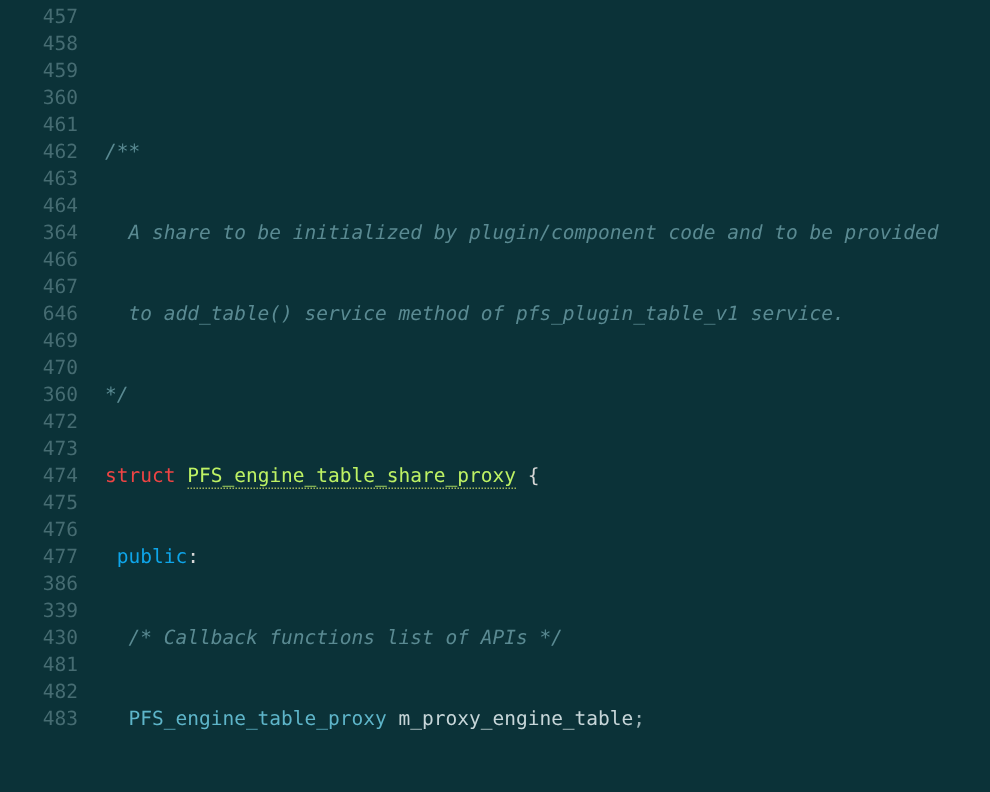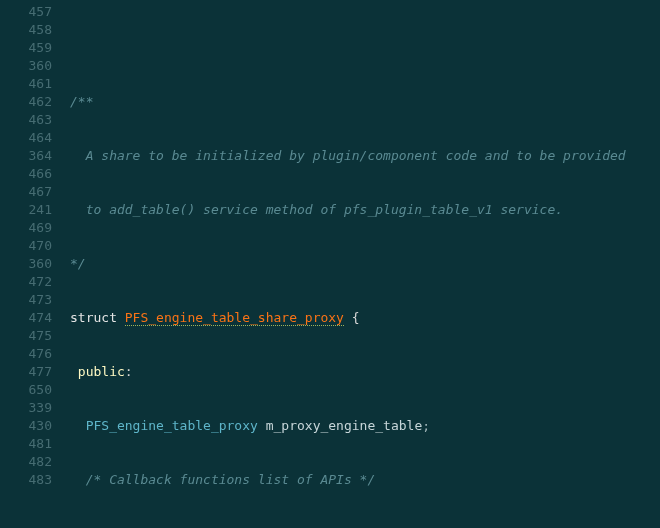--- a/index.html
+++ b/index.html
@@ -4,72 +4,72 @@
 <style>
   html,body{margin:0;padding:0;width:660px;height:528px;background:#0b3238;overflow:hidden}
   body{font-family:ui-monospace,SFMono-Regular,Menlo,Consolas,monospace;font-size:13px;line-height:18px}
   .editor{display:flex;width:660px}
   .gutter{width:52px;padding:3px 10px 3px 0;text-align:right;color:#466c72;user-select:none;flex:none}
   .gutter div{height:18px}
   .code{padding:3px 0 3px 8px;flex:1;white-space:pre}
   .code-line{height:18px}
   
   .cmt{color:#5a8a92;font-style:italic}
-  .kw{color:#e5e5e5}
+  .kw{color:#ef4444}
   .br{color:#d7d7d7}
   .type{color:#5eb5c9}            
   .ident{color:#c7d6d9}
-  .def{color:#f97316;border-bottom:1px dotted #9fb35b}
-  .acc{color:#fef9c3}
+  .def{color:#bef264;border-bottom:1px dotted #9fb35b}
+  .acc{color:#0ea5e9}
   .semi{color:#9fb4b8}
 </style>
 </head>
 <body>
 
 <div class="editor">
   <div class="gutter">
     <div>457</div>
     <div>458</div>
     <div>459</div>
     <div>360</div>
     <div>461</div>
     <div>462</div>
     <div>463</div>
     <div>464</div>
     <div>364</div>
     <div>466</div>
     <div>467</div>
-    <div>241</div>
+    <div>646</div>
     <div>469</div>
     <div>470</div>
     <div>360</div>
     <div>472</div>
     <div>473</div>
     <div>474</div>
     <div>475</div>
     <div>476</div>
     <div>477</div>
-    <div>650</div>
+    <div>386</div>
     <div>339</div>
     <div>430</div>
     <div>481</div>
     <div>482</div>
     <div>483</div>
   </div>
 
   <div class="code">
     <div class="code-line"></div>
     <div class="code-line"><span class="cmt">/**</span></div>
     <div class="code-line"><span class="cmt">  A share to be initialized by plugin/component code and to be provided</span></div>
     <div class="code-line"><span class="cmt">  to add_table() service method of pfs_plugin_table_v1 service.</span></div>
     <div class="code-line"><span class="cmt">*/</span></div>
     <div class="code-line"><span class="kw">struct</span> <span class="def">PFS_engine_table_share_proxy</span><span class="br"> {</span></div>
     <div class="code-line"> <span class="acc">public</span><span class="br">:</span></div>
+    <div class="code-line">  <span class="cmt">/* Callback functions list of APIs */</span></div>
     <div class="code-line">  <span class="type">PFS_engine_table_proxy</span> <span class="ident">m_proxy_engine_table</span><span class="semi">;</span></div>
-    <div class="code-line">  <span class="cmt">/* Callback functions list of APIs */</span></div>
     <div class="code-line"></div>
     
     
     
     
     
     
     
     
     

